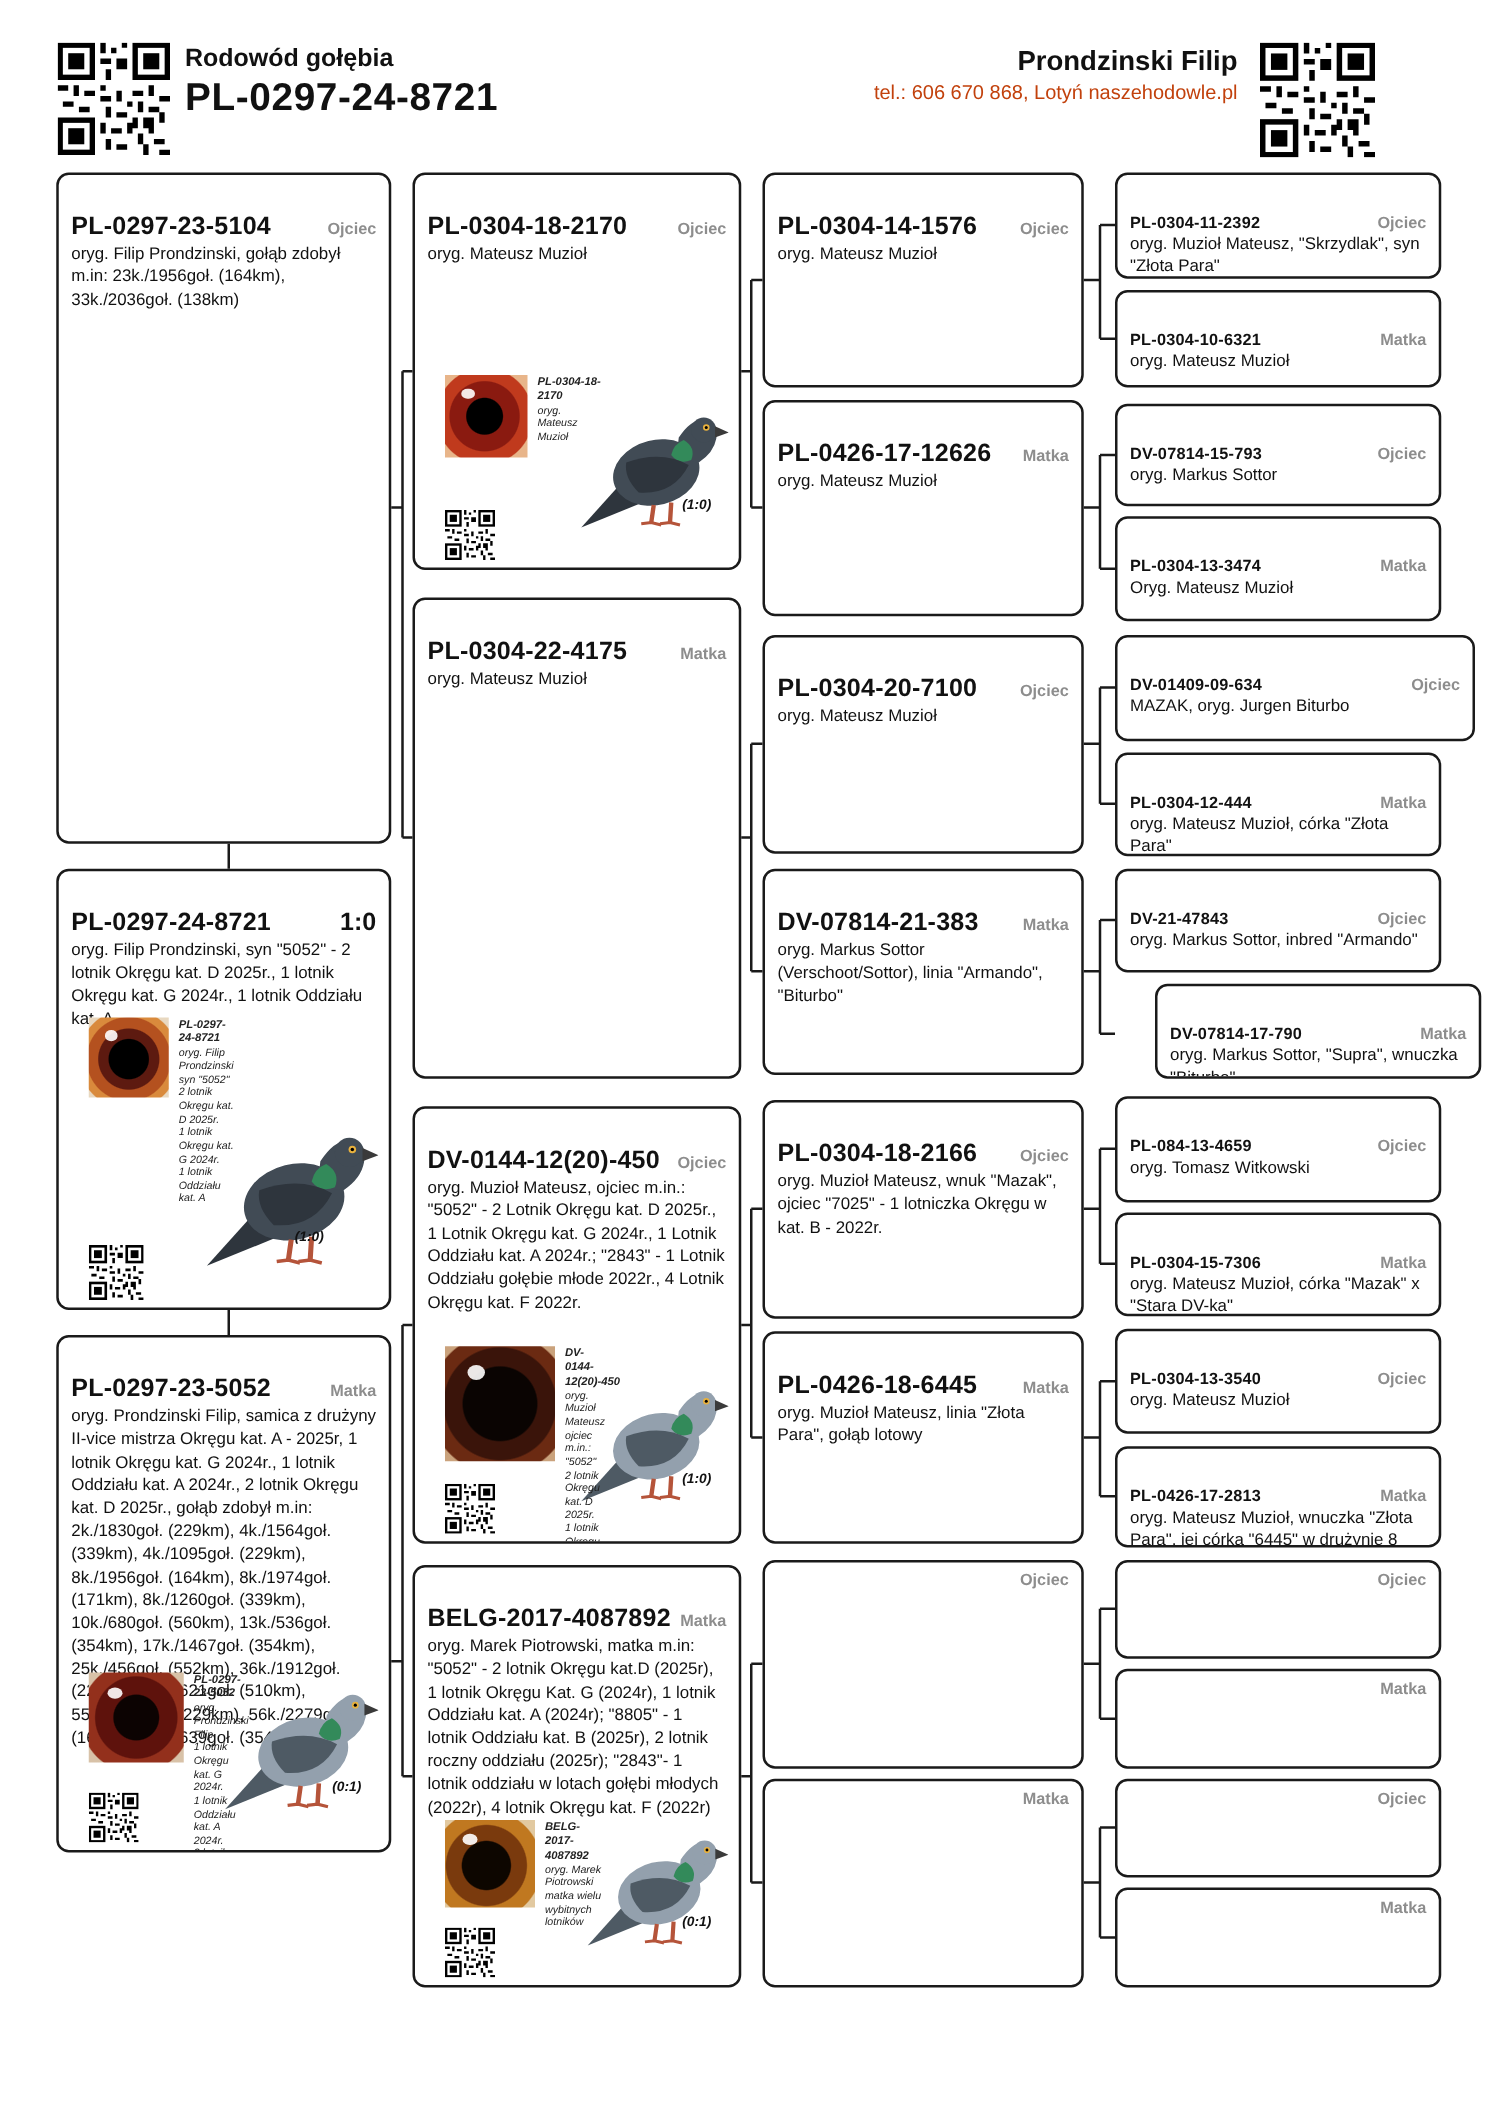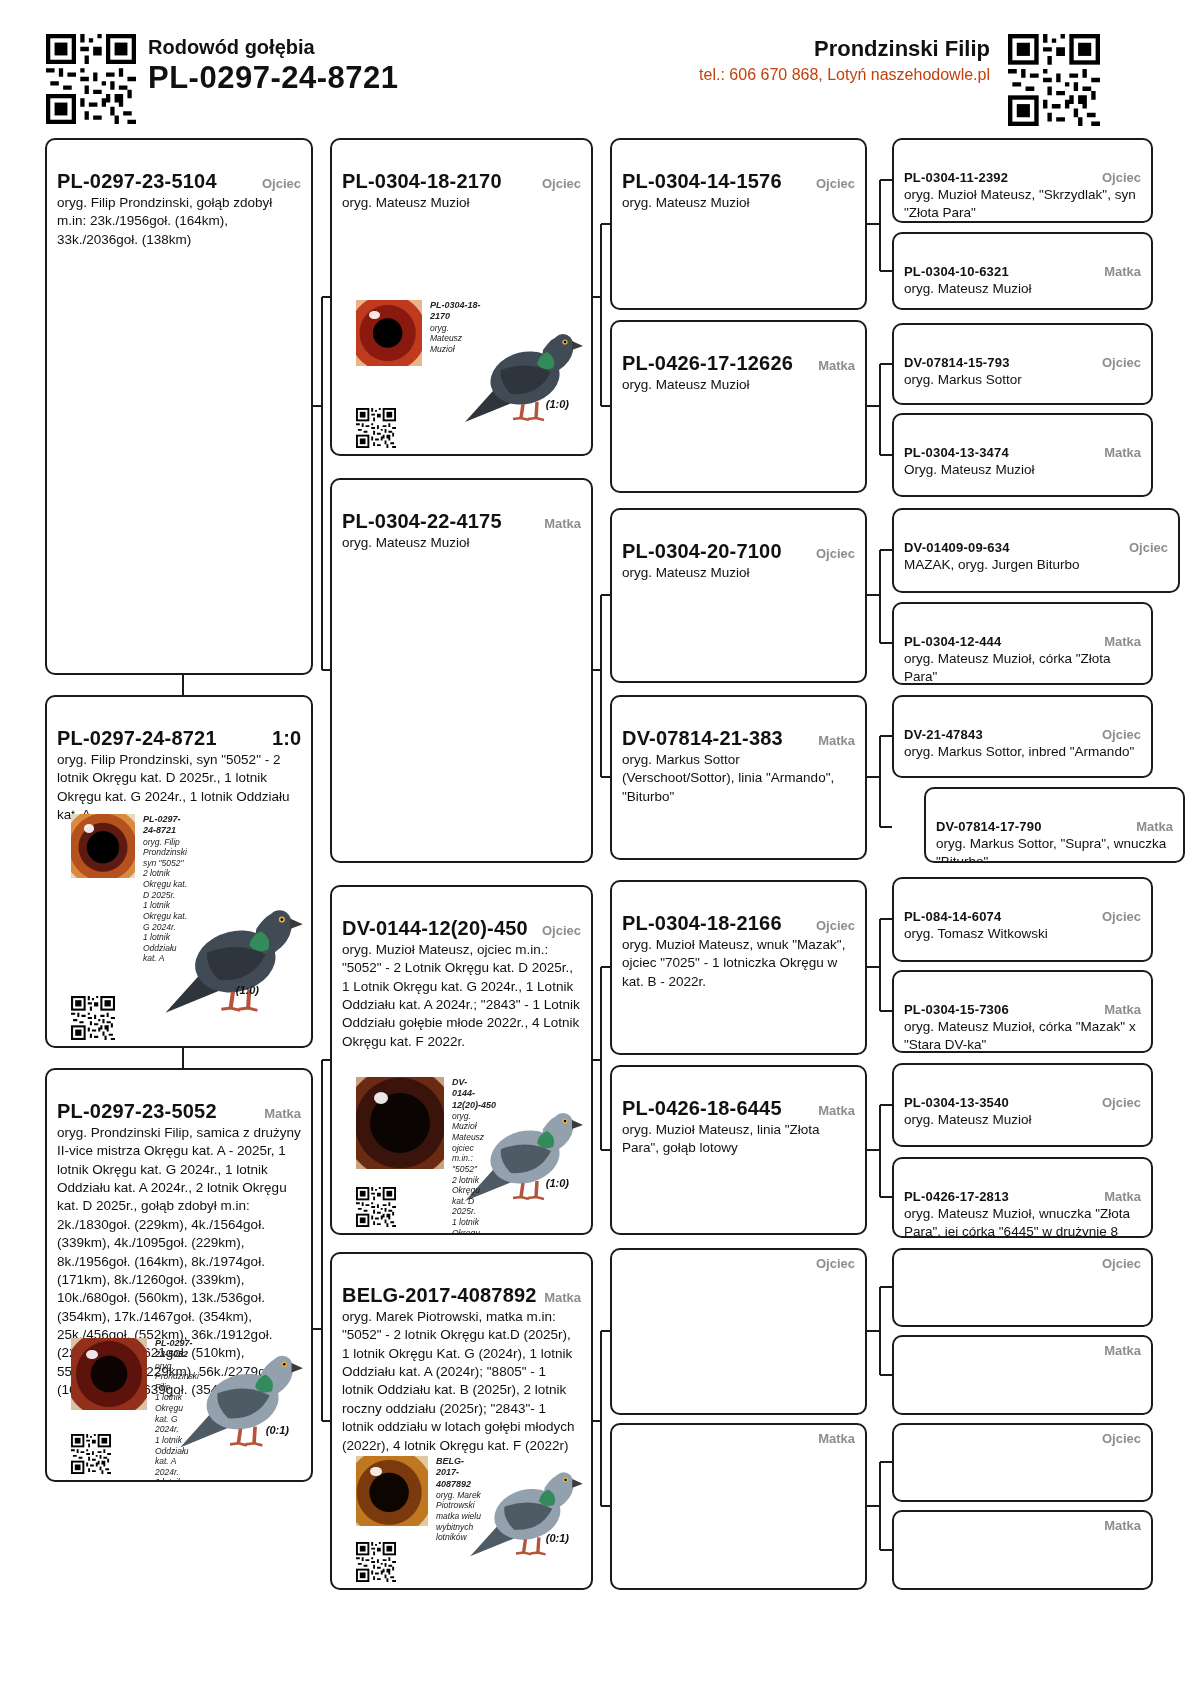--- a/index.html
+++ b/index.html
@@ -356,21 +356,21 @@
   </div>
   <div class="box col4" style="left:924px;top:787px;width:261px;height:76px">
     <div class="box-head">
         <span class="ring">DV-07814-17-790</span>
       <span class="tag">Matka</span>
       </div>
     <div class="desc">oryg. Markus Sottor, "Supra", wnuczka "Biturbo"</div>
   </div>
   <div class="box col4" style="left:892px;top:877px;width:261px;height:85px">
     <div class="box-head">
-        <span class="ring">PL-084-14-6074</span>
+        <span class="ring">PL-084-13-4659</span>
       <span class="tag">Ojciec</span>
       </div>
     <div class="desc">oryg. Tomasz Witkowski</div>
   </div>
   <div class="box col4" style="left:892px;top:970px;width:261px;height:83px">
     <div class="box-head">
         <span class="ring">PL-0304-15-7306</span>
       <span class="tag">Matka</span>
       </div>
     <div class="desc">oryg. Mateusz Muzioł, córka "Mazak" x "Stara DV-ka"</div>

